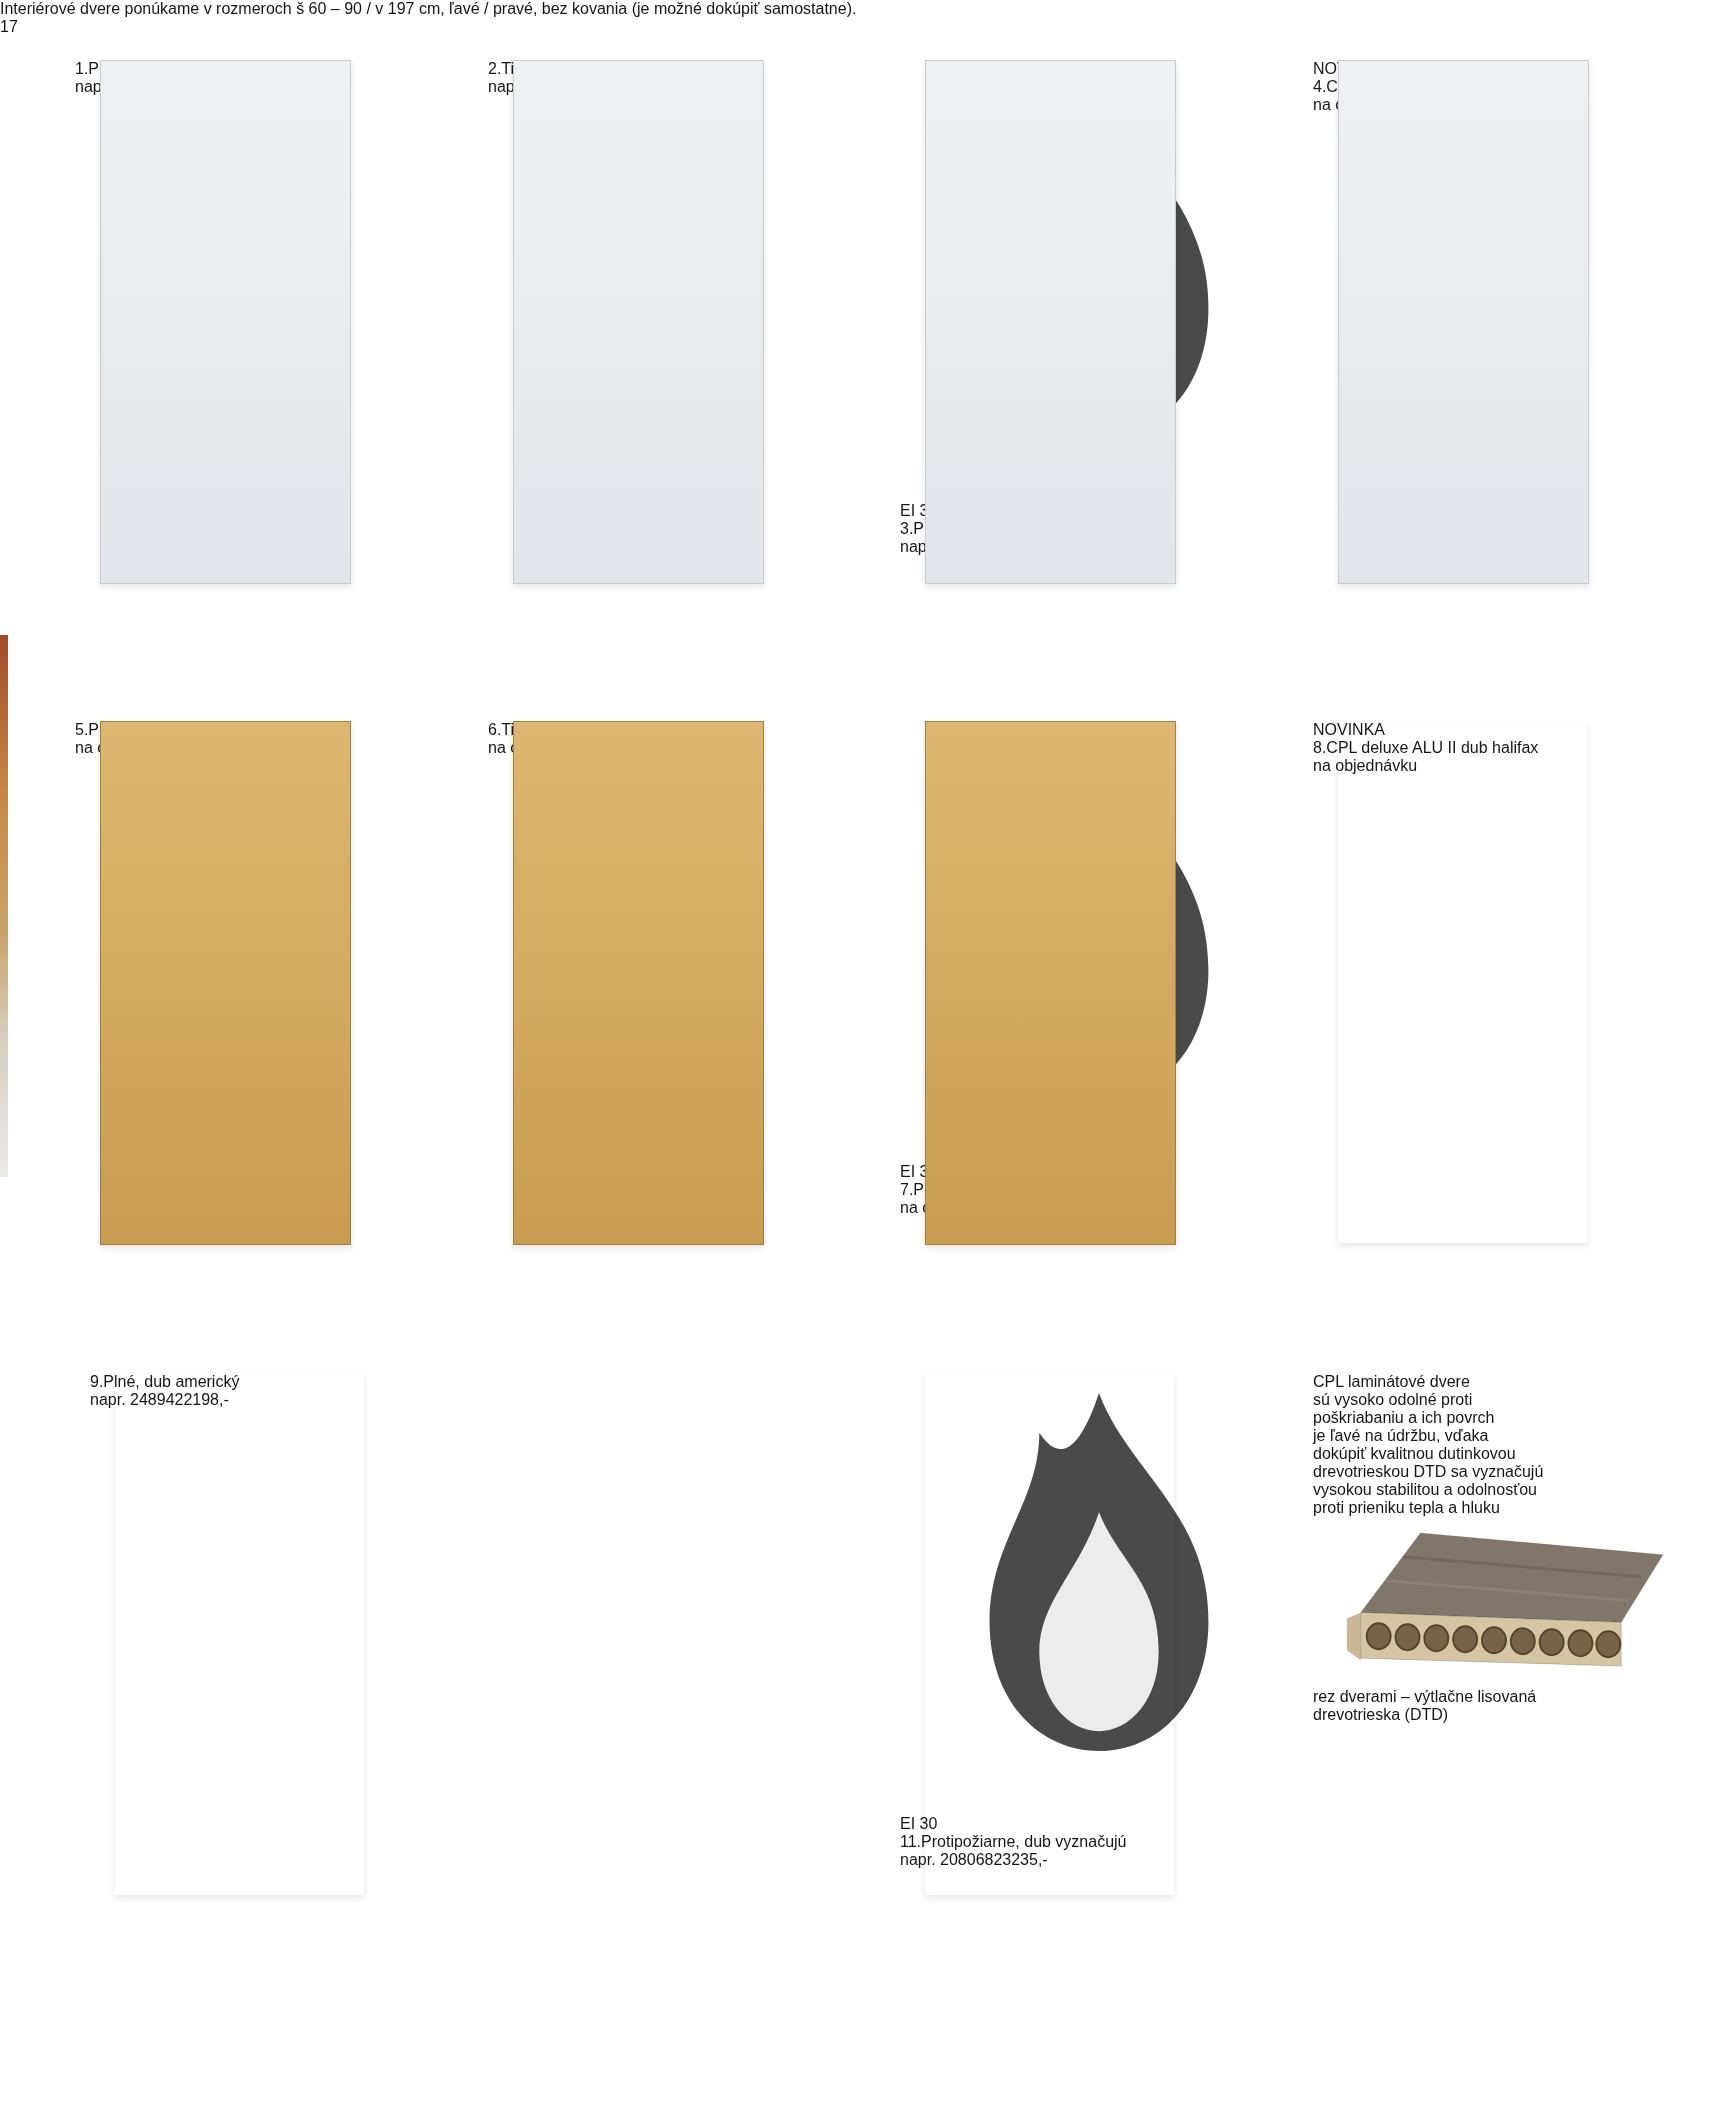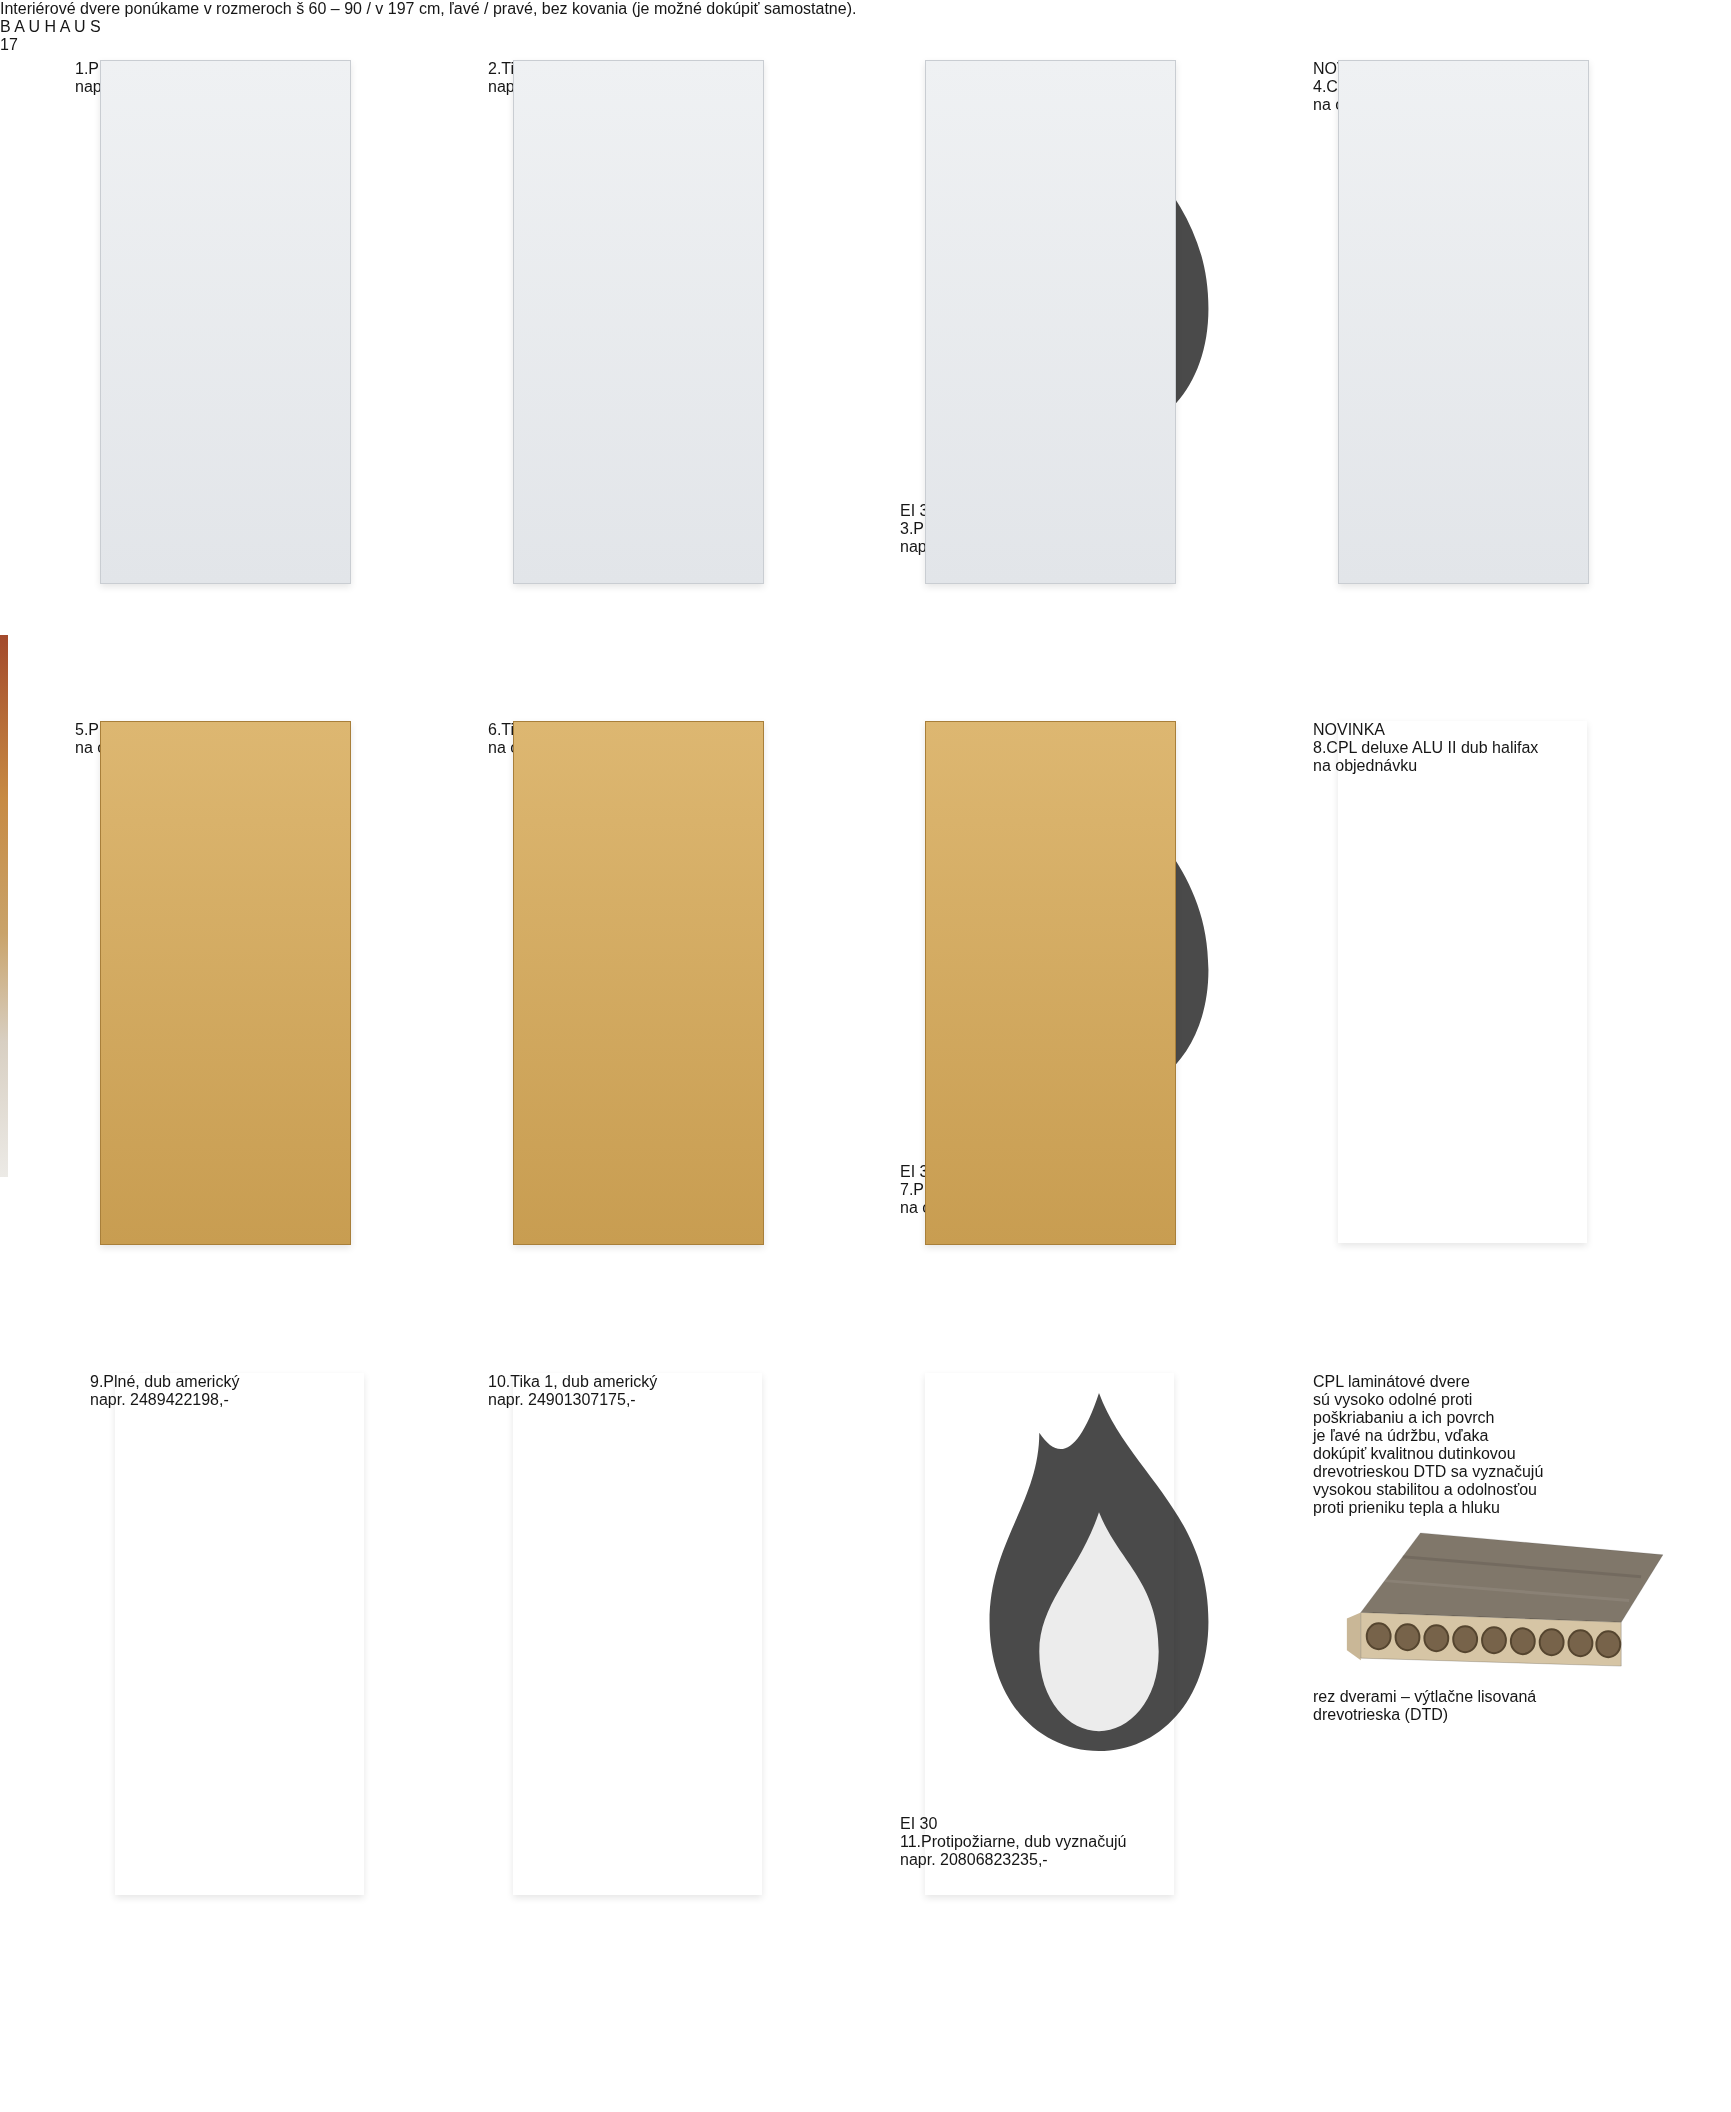--- a/index.html
+++ b/index.html
@@ -245,34 +245,20 @@
       <div class="hinge h1"></div>
         <div class="hinge h2"></div>
         <div class="hinge h3"></div>
     </div>
     <div class="caption">
       <div class="title"><span class="num">9.</span><span>Plné, dub americký</span></div>
       <div class="meta"><span class="ref">napr. 24894221</span><span class="price">98,-</span></div>
     </div>
   </div>
 
-  <div class="cell" style="left:488px;top:1373px">
-    <div class="door d-dark">
-      <div class="leaf"></div>
-      <div class="glass"></div>
-      <div class="handle"><i class="rose"></i><i class="lever"></i><i class="key"></i></div>
-      <div class="hinge h1"></div>
-        <div class="hinge h2"></div>
-        <div class="hinge h3"></div>
-    </div>
-    <div class="caption">
-      <div class="title"><span class="num">10.</span><span>Tika 1, dub americký</span></div>
-      <div class="meta"><span class="ref">napr. 24901307</span><span class="price">175,-</span></div>
-    </div>
-  </div>
 
   <div class="cell" style="left:900px;top:1373px">
     <div class="door d-dark">
       <div class="leaf"></div>
       <div class="handle plate"><i class="rose"></i><i class="lever"></i></div>
       <div class="hinge h1"></div>
         <div class="hinge h2"></div>
         <div class="hinge h3"></div>
     </div>
     <div class="ei30">
@@ -320,24 +306,15 @@
       </svg>
     </div>
     <div class="dtd-caption">
       <div>rez dverami – výtlačne lisovaná</div>
       <div>drevotrieska (DTD)</div>
     </div>
   </div>
 
   <div class="footer-bar"></div>
   <div class="footer-note">Interiérové dvere ponúkame v rozmeroch š 60 – 90 / v 197 cm, ľavé / pravé, bez kovania (je možné dokúpiť samostatne).</div>
-  <div class="brand">
-    <span class="tile">B</span>
-    <span class="tile">A</span>
-    <span class="tile">U</span>
-    <span class="tile">H</span>
-    <span class="tile">A</span>
-    <span class="tile">U</span>
-    <span class="tile">S</span>
-  </div>
   <div class="page-num">17</div>
 </div>
 
 
 </body></html>

